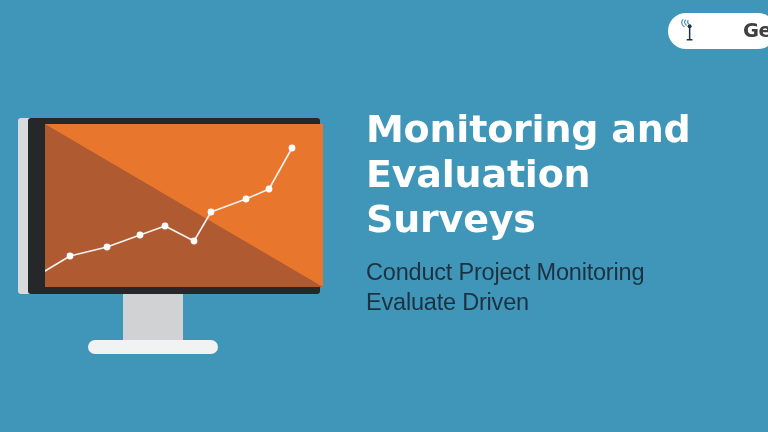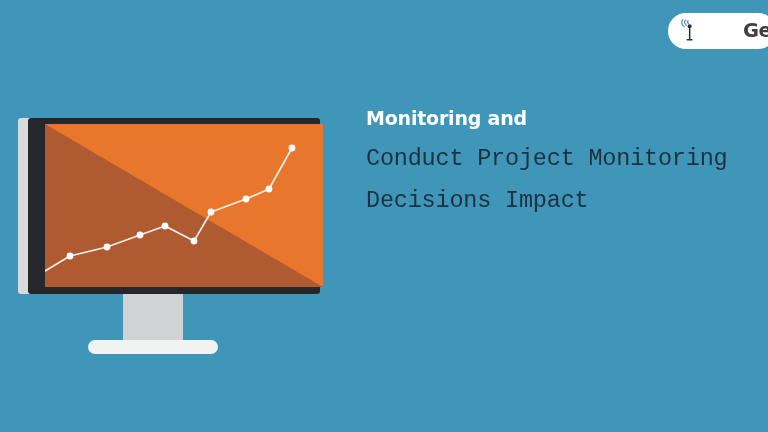--- a/index.html
+++ b/index.html
@@ -125,41 +125,40 @@
 
   
   .copy {
     position: absolute;
     left: 366px;
     top: 107px;
     width: 390px;
   }
   .headline {
     font-family: "DejaVu Sans", sans-serif;
-    font-size: 19px;
+    font-size: 38px;
     font-weight: bold;
     color: #ffffff;
     line-height: 1.19;
     letter-spacing: -0.2px;
     margin: 0;
   }
   .bullets {
     margin: 14px 0 0 0;
     padding: 0;
     list-style: none;
   }
   .bullets li {
-    font-family: Liberation Mono, monospace;
+    font-family: Liberation Sans, sans-serif;
     font-size: 23.5px;
     font-weight: normal;
     color: #1d3140;
     line-height: 1.30;
     letter-spacing: -0.2px;
     white-space: nowrap;
-    margin-top: 12px;
   }
 </style>
 </head>
 <body>
 
 <div class="slide">
 
   <div class="logo-pill">
     <span class="logo-mark">
       <svg width="17" height="24" viewBox="0 0 17 24" xmlns="http://www.w3.org/2000/svg">
@@ -197,20 +196,21 @@
         </svg>
       </div>
     </div>
     <div class="monitor-neck"></div>
     <div class="monitor-base"></div>
   </div>
 
   <div class="copy">
     <h1 class="headline">
       <span>Monitoring and</span><br>
+      <span>Evaluation Surveys</span>
     </h1>
     <ul class="bullets">
       <li>Conduct Project Monitoring</li>
-      <li>Decisions Impact</li>
+      <li>Evaluate Driven</li>
     </ul>
   </div>
 
 </div>
 
 </body></html>

